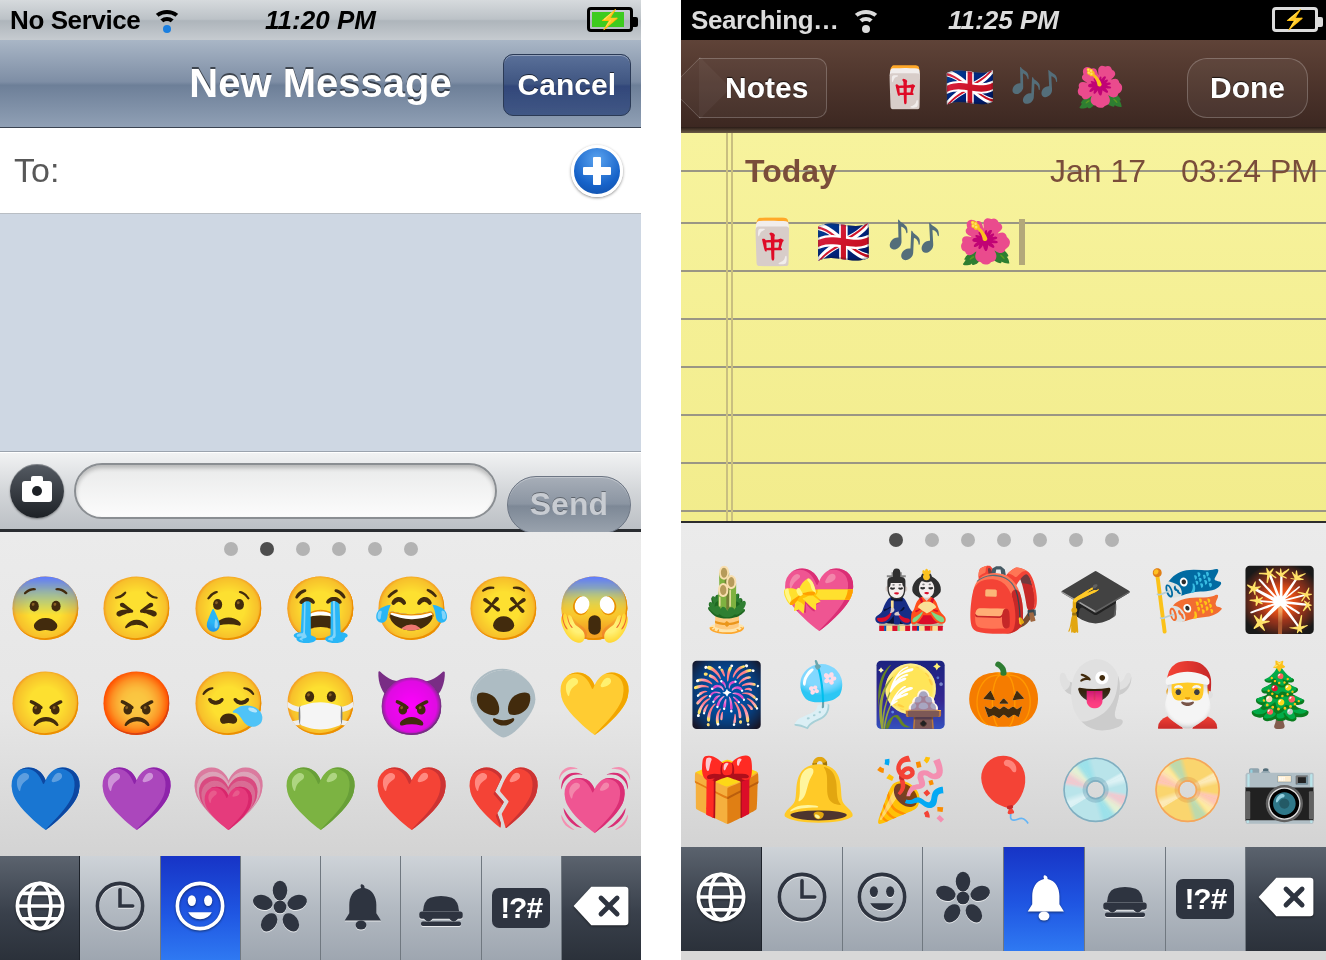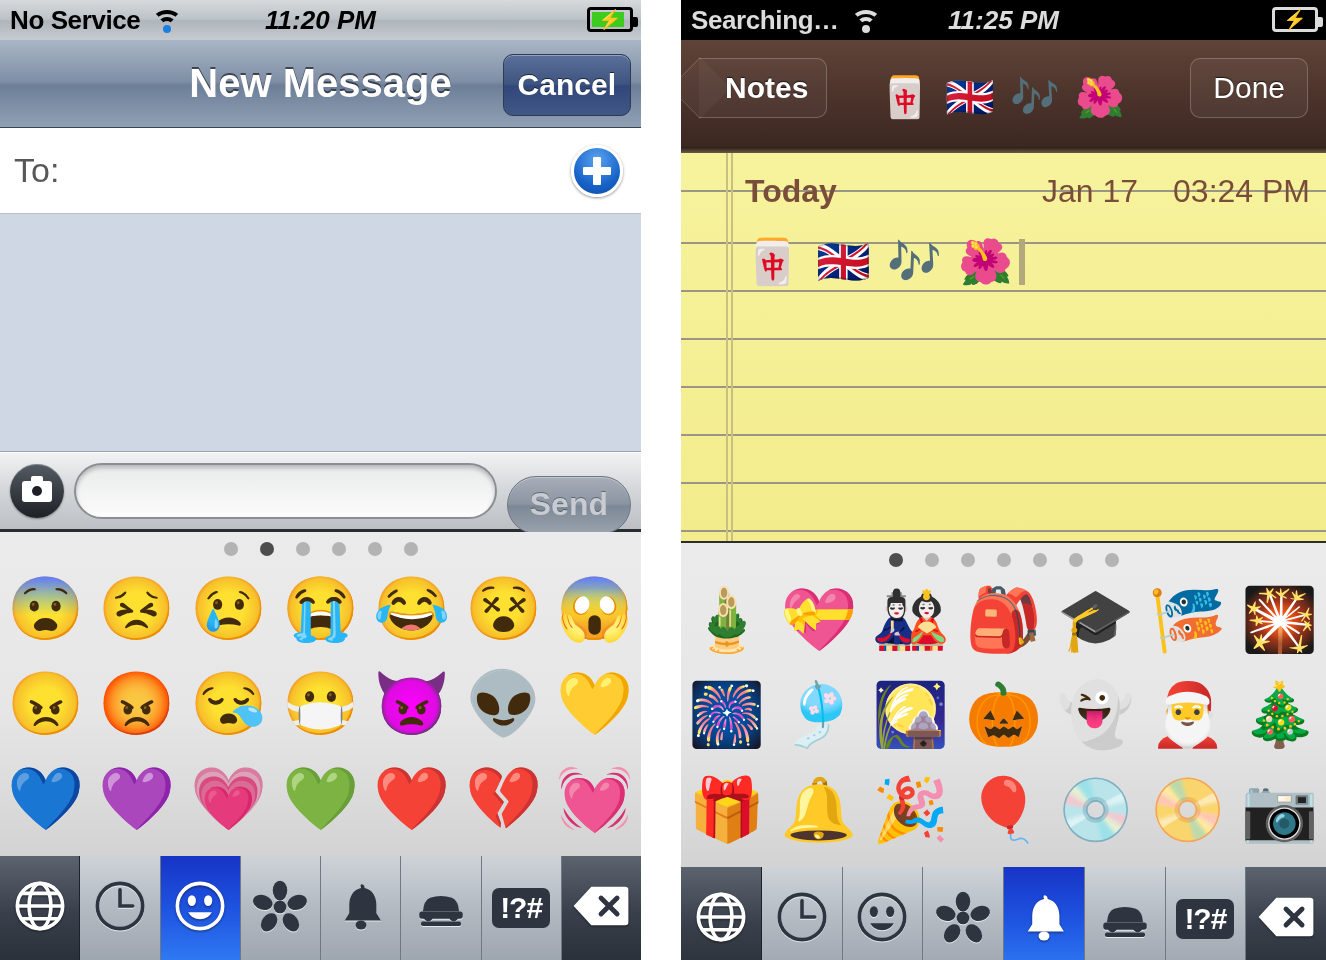--- a/index.html
+++ b/index.html
@@ -109,21 +109,21 @@
     border:1px solid #6d7684;
     color:#c8ccd2; font-size:32px; font-weight:bold;
     text-shadow:0 -1px 0 rgba(0,0,0,.35);
     display:flex; align-items:center; justify-content:center;
     box-shadow: inset 0 1px 0 rgba(255,255,255,.3);
     margin-top: 27px;
   }
 
   
   .navbar-notes {
-    position:relative; height:113px;
+    position:relative; height:93px;
     background: linear-gradient(to bottom,#5f4338 0%,#4e352c 45%,#4a322a 55%,#3a2620 100%);
     display:flex; align-items:center; justify-content:center;
   }
   .navbar-notes:after{
     content:""; position:absolute; left:0; right:0; bottom:0; height:6px;
     background: linear-gradient(to bottom,#2a1c17,#6b5a44);
   }
   .nav-emojis { font-size:40px; letter-spacing:2px; line-height:1; }
   .btn-back {
     position:absolute; left:18px; top:18px; height:60px; padding:0 18px 0 26px;
@@ -134,41 +134,41 @@
     text-shadow:0 -1px 1px rgba(0,0,0,.7);
   }
   .btn-back:before{
     content:""; position:absolute; left:-21px; top:7px; width:43px; height:43px;
     transform:rotate(45deg);
     border-left:1px solid rgba(255,255,255,.22); border-bottom:1px solid rgba(255,255,255,.22);
     border-radius: 0 0 0 8px; background: rgba(255,255,255,.04);
   }
   .btn-done {
     position:absolute; right:18px; top:18px; height:60px; padding:0 22px;
-    display:flex; align-items:center; color:#fff; font-size:30px; font-weight:normal;
-    border:1px solid rgba(255,255,255,.22); border-radius:10px;
+    display:flex; align-items:center; color:#fff; font-size:30px; font-weight:bold;
+    border:1px solid rgba(255,255,255,.22); border-radius:20px;
     background: rgba(255,255,255,.05);
     text-shadow:0 -1px 1px rgba(0,0,0,.7);
   }
 
   
   .paper {
     position:relative; height:390px; overflow:hidden;
     background-color:#f6f096;
     background-image:
       repeating-linear-gradient(to bottom, rgba(0,0,0,0) 0px, rgba(0,0,0,0) 46px, #9a9684 46px, #9a9684 48px),
       linear-gradient(to bottom,#f7f39d,#f2ec8c);
     background-position: 0 43px, 0 0;
     border-bottom:2px solid #2d2d2d;
   }
   .paper:before{
     content:""; position:absolute; left:45px; top:0; bottom:0; width:7px;
     background: linear-gradient(to right,#c9bf80 0 2px, transparent 2px 5px, #c9bf80 5px 7px);
   }
-  .note-head { position:absolute; top:20px; left:64px; right:16px; display:flex; align-items:baseline;
+  .note-head { position:absolute; top:20px; left:64px; right:8px; display:flex; align-items:baseline;
                font-size:32px; font-weight:bold; color:#7a4d3a; }
   .note-date { margin-left:auto; font-weight:normal; }
   .note-date span{ margin-left:26px; }
   .note-body { position:absolute; top:86px; left:64px; font-size:44px; line-height:1; letter-spacing:2px; display:flex; align-items:center;}
   .caret { display:inline-block; width:6px; height:46px; background:#b3a87a; margin-left:4px; }
 
   
   .kb { position:relative; height:324px;
         background: linear-gradient(to bottom,#ebebeb 0%,#e6e6e6 55%,#d3d3d3 100%); }
   .dots { display:flex; justify-content:center; gap:22px; padding-top:10px; height:30px; }

